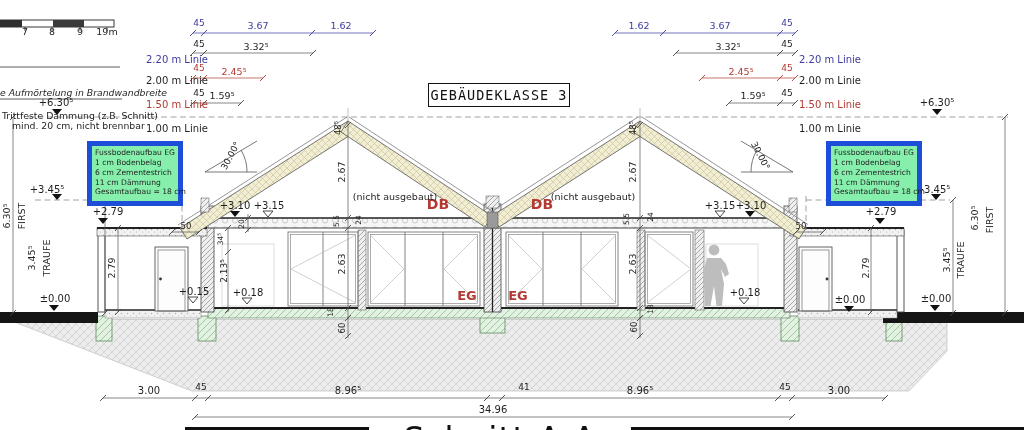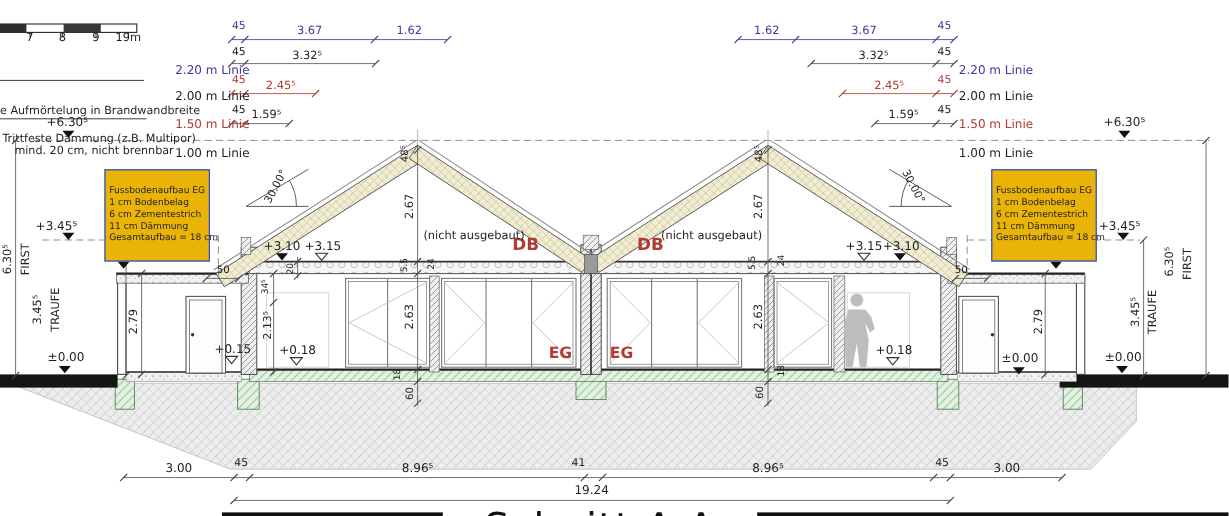--- a/index.html
+++ b/index.html
@@ -3,22 +3,22 @@
 <meta charset="utf-8">
 <style>
   html,body{margin:0;padding:0;background:#ffffff;}
   #stage{position:relative;width:1024px;height:430px;background:#fff;overflow:hidden;
          font-family:"DejaVu Sans",sans-serif;color:#1f1f1f;}
   #stage svg{position:absolute;left:0;top:0;}
   #labels{position:absolute;left:0;top:0;width:100%;height:100%;pointer-events:none;}
   .lbl{position:absolute;white-space:nowrap;font-size:10px;line-height:1;
        transform:translate(-50%,-50%);transform-origin:center;}
   .lbl.left{transform:translate(0,-50%);margin-top:32px;}
-  .floor-note{position:absolute;border:1px solid #1d4ed8;background:#eab308;
-      padding:12px 3px;font-size:7.6px;line-height:1.3;white-space:nowrap;}
+  .floor-note{position:absolute;border:5px solid #1d4ed8;background:#86efac;
+      padding:2px 3px;font-size:7.6px;line-height:1.3;white-space:nowrap;}
   #fnL{left:87px;top:141px;width:80px;height:51px;}
   #fnR{left:826px;top:141px;width:80px;height:51px;}
   .titlebox{position:absolute;left:428px;top:83px;width:140px;height:22px;
       border:1.3px solid #111;display:flex;align-items:center;justify-content:center;
       font-family:"DejaVu Sans Mono",monospace;font-size:13.5px;letter-spacing:1px;color:#111;}
   .schnitt{position:absolute;left:360px;top:420px;width:280px;text-align:center;
       font-size:33px;color:#111;letter-spacing:1px;}
   .bottomstrip{position:absolute;top:426.5px;height:3.5px;background:#101010;}
   #strip1{left:185px;width:184px;}
   #strip2{left:631px;width:393px;}
@@ -218,22 +218,22 @@
     <path d="M242,298 L252,298 L247,304 Z"></path>
     <path d="M739,298 L749,298 L744,304 Z"></path>
   </g>
 </svg>
 
 <div id="labels">
       <span class="lbl" style="left: 25px; top: 32px; font-size: 9.5px;">7</span>
       <span class="lbl" style="left: 52px; top: 32px; font-size: 9.5px;">8</span>
       <span class="lbl" style="left: 80px; top: 32px; font-size: 9.5px;">9</span>
       <span class="lbl" style="left: 107px; top: 32px; font-size: 9.5px;">19m</span>
-      <span class="lbl left" style="left: 0px; top: 61px; font-size: 9.3px;">e Aufmörtelung in Brandwandbreite</span>
-      <span class="lbl left" style="left: 2px; top: 84px; font-size: 9.3px;">Trittfeste Dämmung (z.B. Multipor)</span>
+      <span class="lbl left" style="left: 0px; top: 61px; font-size: 9.3px; font-style: italic;">e Aufmörtelung in Brandwandbreite</span>
+      <span class="lbl left" style="left: 2px; top: 84px; font-size: 9.3px;">Trittfeste Dämmung (z.B. Schnitt)</span>
       <span class="lbl left" style="left: 12px; top: 94px; font-size: 9.3px;">mind. 20 cm, nicht brennbar</span>
       <span class="lbl left" style="left: 146px; top: 28px; color: rgb(59, 59, 158);">2.20 m Linie</span>
       <span class="lbl" style="left: 199px; top: 23px; font-size: 9px; color: rgb(59, 59, 158);">45</span>
       <span class="lbl" style="left: 258px; top: 26px; font-size: 9.5px; color: rgb(59, 59, 158);">3.67</span>
       <span class="lbl" style="left: 341px; top: 26px; font-size: 9.5px; color: rgb(59, 59, 158);">1.62</span>
       <span class="lbl left" style="left: 146px; top: 49px;">2.00 m Linie</span>
       <span class="lbl" style="left: 199px; top: 44px; font-size: 9px;">45</span>
       <span class="lbl" style="left: 256px; top: 47px; font-size: 9.5px;">3.32⁵</span>
       <span class="lbl left" style="left: 146px; top: 73px; color: rgb(178, 58, 50);">1.50 m Linie</span>
       <span class="lbl" style="left: 199px; top: 68px; font-size: 9px; color: rgb(178, 58, 50);">45</span>
@@ -303,39 +303,40 @@
       <span class="lbl" style="left: 801px; top: 226px; font-size: 8.5px;">50</span>
       <span class="lbl" style="left: 438px; top: 204px; font-size: 14px; color: rgb(178, 58, 50); font-weight: bold;">DB</span>
       <span class="lbl" style="left: 542px; top: 204px; font-size: 14px; color: rgb(178, 58, 50); font-weight: bold;">DB</span>
       <span class="lbl" style="left: 467px; top: 295px; font-size: 13px; color: rgb(178, 58, 50); font-weight: bold;">EG</span>
       <span class="lbl" style="left: 518px; top: 295px; font-size: 13px; color: rgb(178, 58, 50); font-weight: bold;">EG</span>
       <span class="lbl" style="left: 395px; top: 197px; font-size: 9.5px;">(nicht ausgebaut)</span>
       <span class="lbl" style="left: 593px; top: 197px; font-size: 9.5px;">(nicht ausgebaut)</span>
       <span class="lbl" style="left: 149px; top: 391px;">3.00</span>
       <span class="lbl" style="left: 201px; top: 387px; font-size: 9px;">45</span>
       <span class="lbl" style="left: 348px; top: 391px;">8.96⁵</span>
-      <span class="lbl" style="left: 482px; top: 387px; font-size: 9px;">41</span>
+      <span class="lbl" style="left: 524px; top: 387px; font-size: 9px;">41</span>
       <span class="lbl" style="left: 640px; top: 391px;">8.96⁵</span>
       <span class="lbl" style="left: 785px; top: 387px; font-size: 9px;">45</span>
       <span class="lbl" style="left: 839px; top: 391px;">3.00</span>
-      <span class="lbl" style="left: 493px; top: 410px;">19.24</span>
+      <span class="lbl" style="left: 493px; top: 410px;">34.96</span>
     </div>
 
 <div class="floor-note" id="fnL">
       <div>Fussbodenaufbau EG</div>
       <div>1 cm Bodenbelag</div>
       <div>6 cm Zementestrich</div>
       <div>11 cm Dämmung</div>
       <div>Gesamtaufbau = 18 cm</div>
     </div>
 <div class="floor-note" id="fnR">
       <div>Fussbodenaufbau EG</div>
       <div>1 cm Bodenbelag</div>
       <div>6 cm Zementestrich</div>
       <div>11 cm Dämmung</div>
       <div>Gesamtaufbau = 18 cm</div>
     </div>
 
+<div class="titlebox">GEBÄUDEKLASSE 3</div>
 <div class="schnitt">Schnitt A-A</div>
 <div class="bottomstrip" id="strip1"></div>
 <div class="bottomstrip" id="strip2"></div>
 
 </div>
 
 </body></html>

